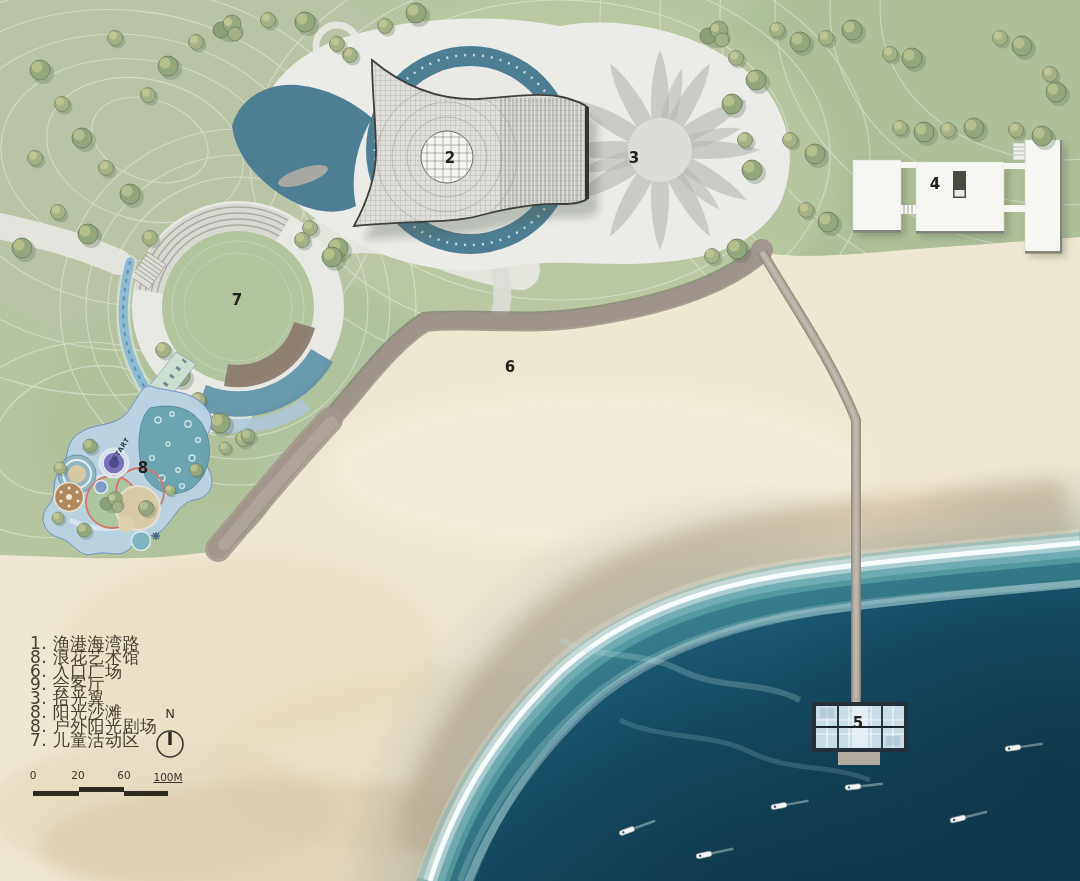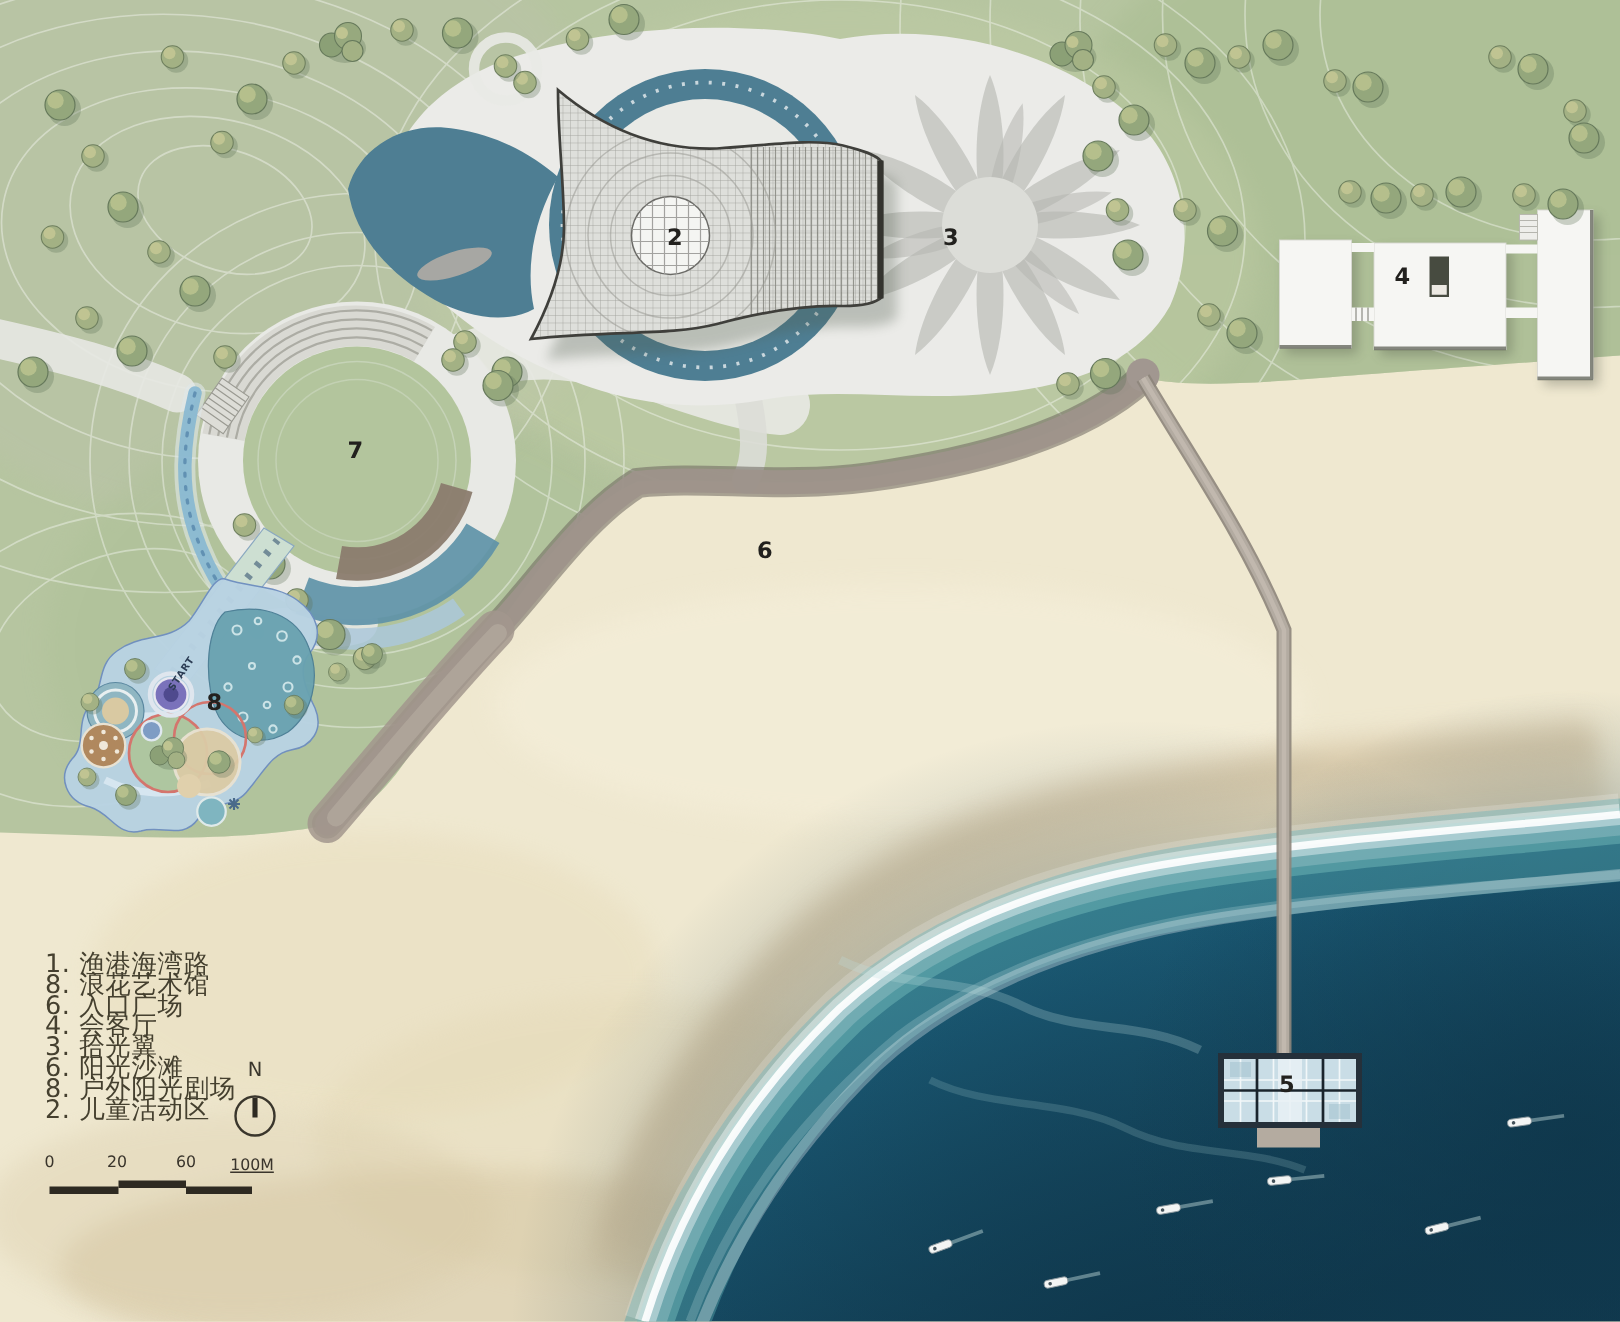--- a/index.html
+++ b/index.html
@@ -456,25 +456,25 @@
   <div class="marker" style="left:510px;top:367px;">6</div>
   <div class="marker" style="left:237px;top:300px;">7</div>
   <div class="marker" style="left:143px;top:468px;">8</div>
 
   <div class="start-label">START</div>
 
   <div class="legend">
     <div>1. 渔港海湾路</div>
     <div>8. 浪花艺术馆</div>
     <div>6. 入口广场</div>
-    <div>4. 会客厅</div>
+    <div>9. 会客厅</div>
     <div>3. 拾光翼</div>
-    <div>6. 阳光沙滩</div>
+    <div>8. 阳光沙滩</div>
     <div>8. 户外阳光剧场</div>
-    <div>2. 儿童活动区</div>
+    <div>7. 儿童活动区</div>
   </div>
 
   <div class="north">
     <div class="n-label">N</div>
     <svg width="56" height="58" viewBox="0 0 56 58">
       <circle cx="26" cy="38" r="13" fill="none" stroke="#3a362c" stroke-width="1.6"></circle>
       <rect x="24.3" y="26" width="3.4" height="13" fill="#2e2a22"></rect>
     </svg>
   </div>
 

